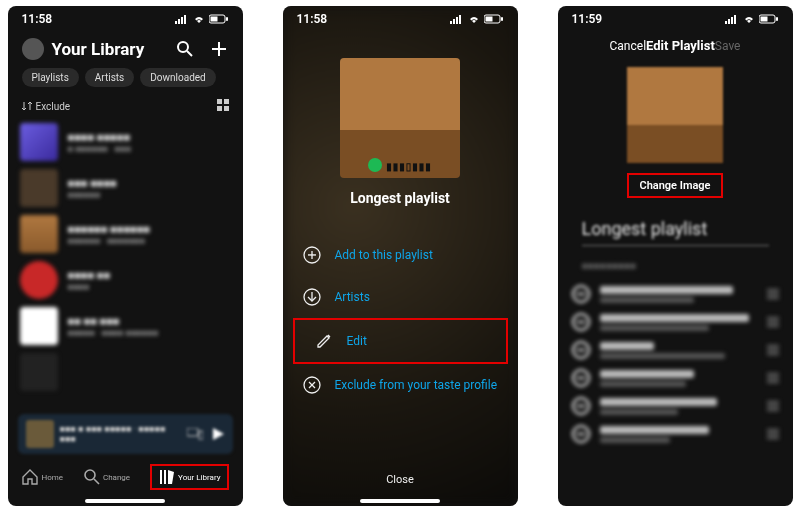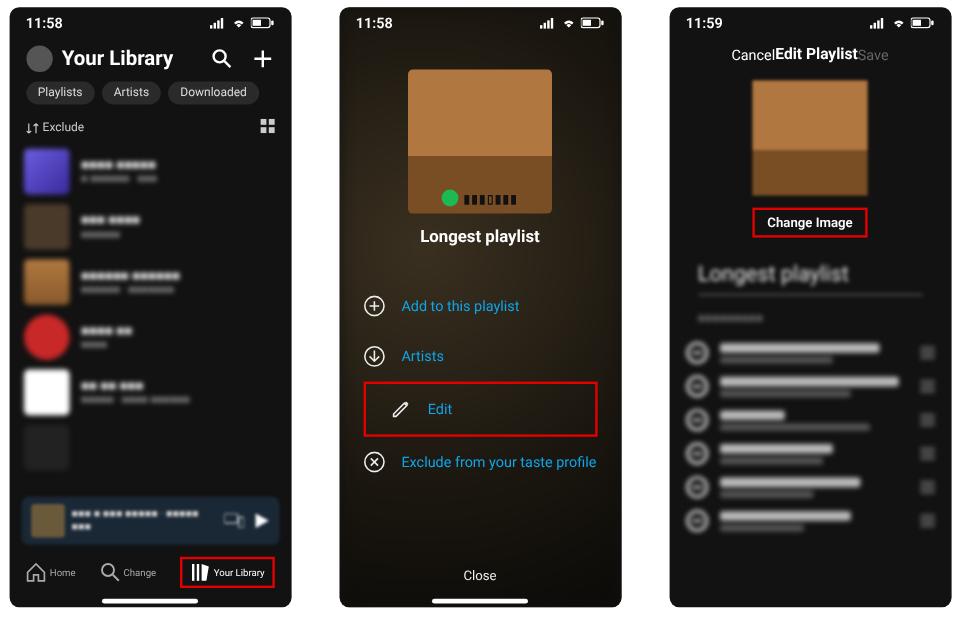--- a/index.html
+++ b/index.html
@@ -101,21 +101,21 @@
   }
   .spotify-dot{width:14px;height:14px;border-radius:50%;background:#1db954;}
   .hash{font-size:10px;color:#111;letter-spacing:1px;font-weight:700;}
   .menu-title{font-size:14px;font-weight:700;margin-top:12px;}
   .menu-list{margin-top:28px;display:flex;flex-direction:column;}
   .menu-item{
     display:flex;align-items:center;gap:14px;
     padding:12px 20px;font-size:12px;color:#0ea5e9;
   }
   .menu-item .mi-icon{width:18px;height:18px;display:flex;align-items:center;justify-content:center;}
-  .red-box-edit{border:2px solid #e30000;margin:0 20px;}
+  .red-box-edit{border:2px solid #e30000;margin:0 10px;}
   .close-btn{text-align:center;padding:12px;font-size:11px;color:#eee;}
 
   
   .phone.edit .edit-header{
     display:flex;justify-content:center;align-items:center;
     padding:10px 14px;font-size:12px;
   }
   .edit-header .title{font-weight:700;font-size:13px;}
   .edit-header .save{color:#666;}
   .edit-cover-wrap{display:flex;flex-direction:column;align-items:center;padding:4px 0 6px;}

